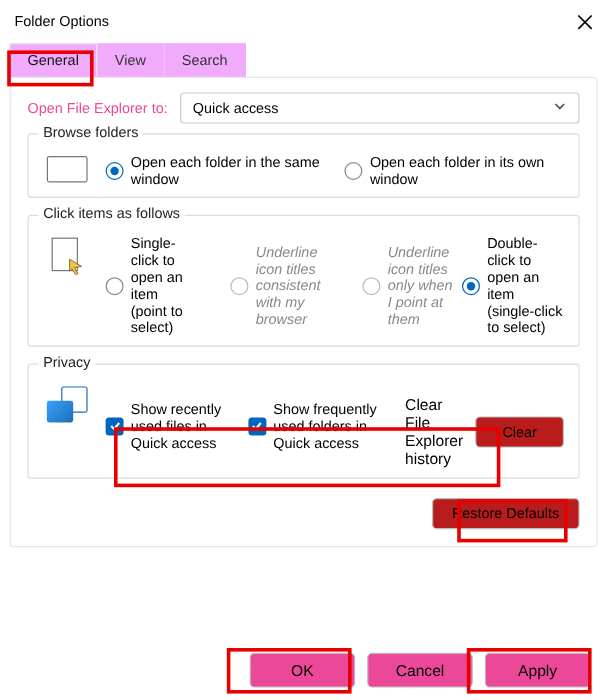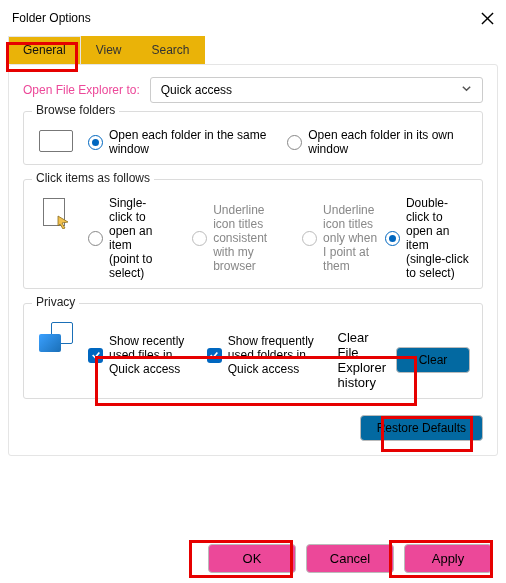--- a/index.html
+++ b/index.html
@@ -33,21 +33,21 @@
   .tabs {
     display: flex;
     padding: 0 8px;
     gap: 0;
     height: 28px;
   }
   .tab {
     padding: 6px 14px 6px 14px;
     border: 1px solid #e5e5e5;
     border-bottom: none;
-    background: #eab308;
+    background: #f0abfc;
     font-size: 12px;
     cursor: pointer;
     position: relative;
     color: #111;
   }
   .tab.inactive {
     border-top: 1px solid transparent;
     border-left: 1px solid transparent;
     border-right: 1px solid transparent;
     color: #333;
@@ -120,21 +120,21 @@
     flex-direction: row;
     gap: 6px;
   }
 
   .opt {
     display: flex;
     align-items: center;
     gap: 6px;
     font-size: 12px;
   }
-  .opt.indent { padding-left: 24px; color: #888; }
+  .opt.indent { padding-left: 24px; color: #888; font-style: italic; }
 
   
   .radio {
     width: 15px; height: 15px;
     border-radius: 50%;
     border: 1.5px solid #888;
     display: inline-flex;
     align-items: center;
     justify-content: center;
     background: #fff;
@@ -167,21 +167,21 @@
 
   .privacy-row {
     display: flex;
     align-items: center;
     gap: 10px;
     margin-top: 10px;
   }
   .privacy-label { flex: 1; font-size: 13px; }
   .btn {
     border: 1px solid #bbb;
-    background: #0369a1;
+    background: #b91c1c;
     border-radius: 4px;
     padding: 5px 16px;
     font-size: 12px;
     cursor: pointer;
     min-width: 74px;
     text-align: center;
     height: 26px;
     line-height: 14px;
   }
   .btn.wide { min-width: 120px; }

